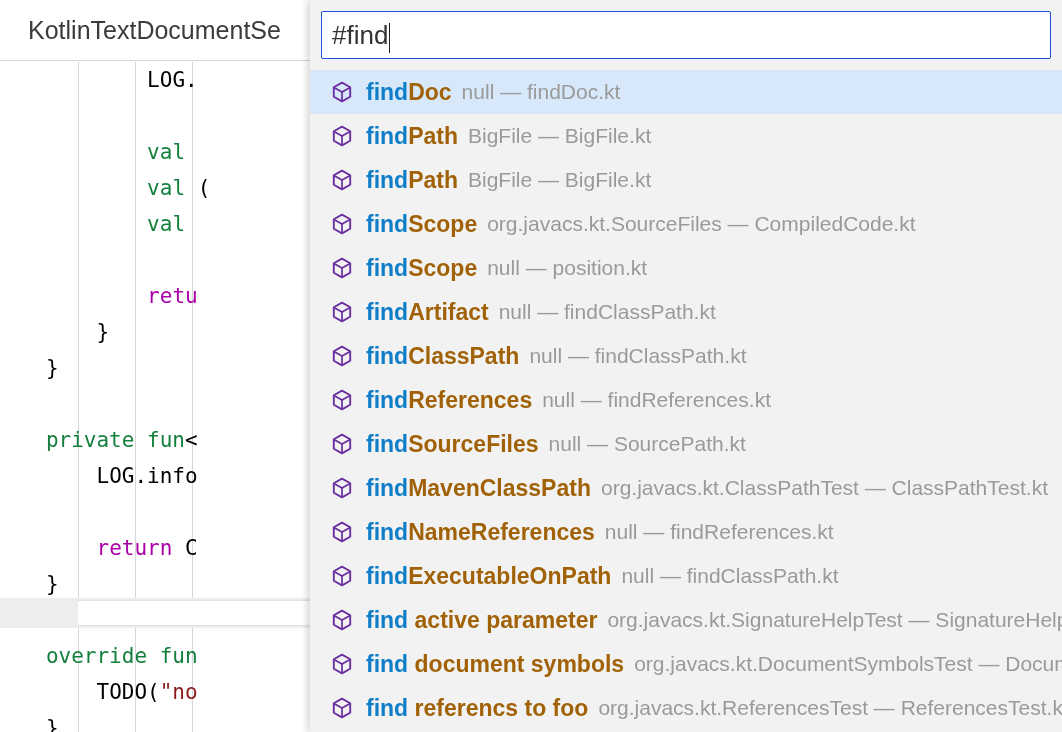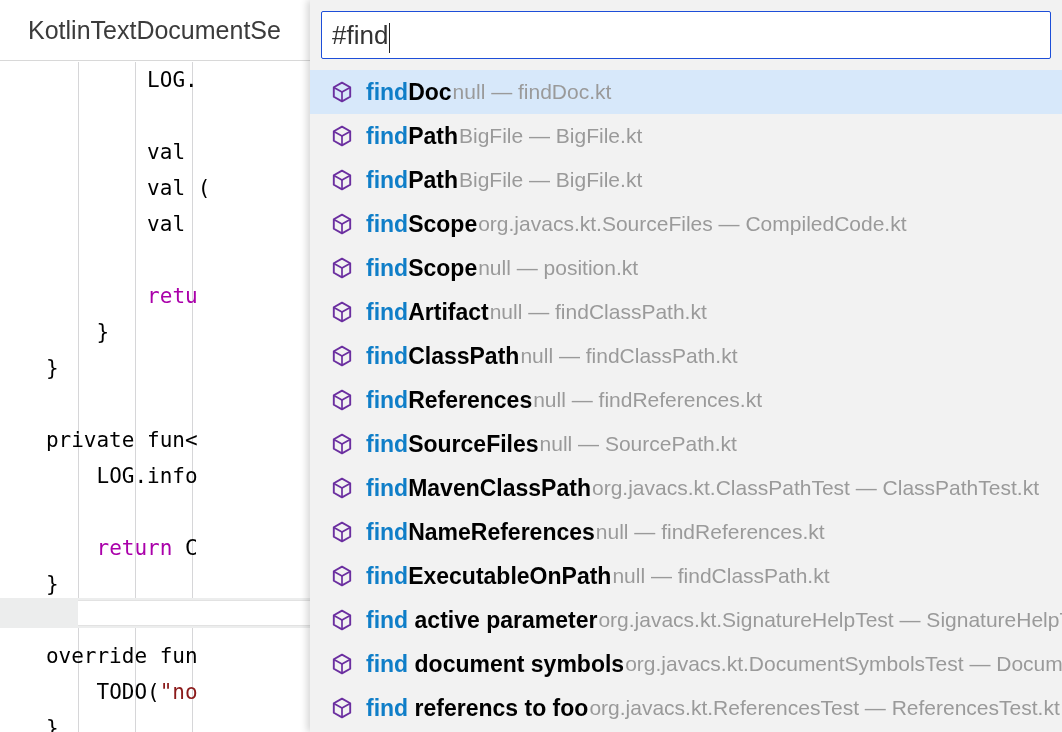--- a/index.html
+++ b/index.html
@@ -63,21 +63,21 @@
     font-size: 21px;
     line-height: 36px;
     white-space: pre;
     color: #000000;
   }
   .cl {
     position: absolute;
     left: 0;
     white-space: pre;
   }
-  .kw  { color: #000000; }
+  .kw  { color: #15803d; }
   .kw2 { color: #aa00aa; }
   .str { color: #8b1a1a; }
   .plain { color: #000000; }
 
   
   #current-line {
     position: absolute;
     left: 78px;
     top: 538px;
     width: 984px;
@@ -162,29 +162,29 @@
     margin-right: 12px;
     display: block;
   }
   .r-match {
     color: #0f7ec8;
     font-weight: bold;
     font-size: 23px;
     font-family: "Liberation Sans", sans-serif;
   }
   .r-rest {
-    color: #000000;
+    color: #a16207;
     font-weight: bold;
     font-size: 23px;
     font-family: "Liberation Sans", sans-serif;
   }
   .r-detail {
     color: #9a9a9a;
     font-size: 21px;
-    margin-left: 1px;
+    margin-left: 10px;
     font-family: "Liberation Sans", sans-serif;
   }
 </style>
 </head>
 <body>
 
 <div id="root">
 
   <div id="titlebar">
     <div id="titlebar-text">KotlinTextDocumentSe</div>

